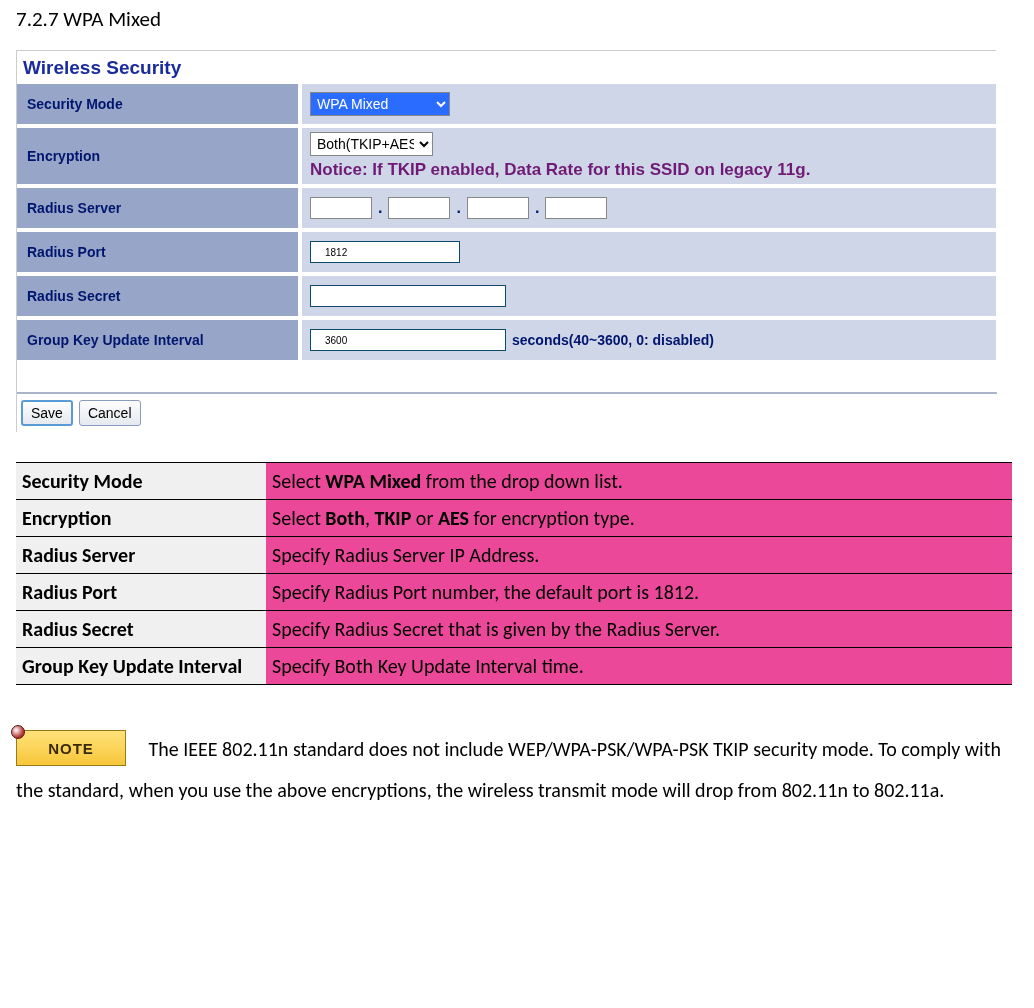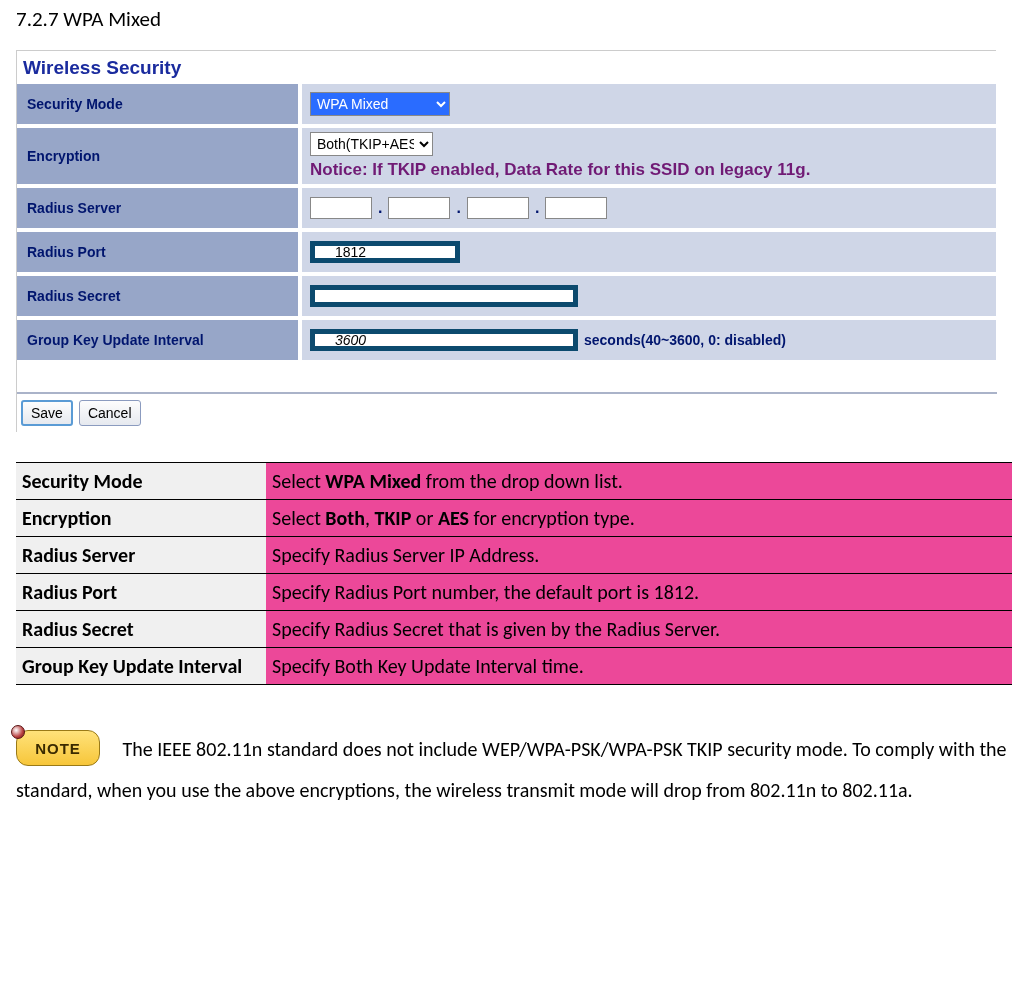--- a/index.html
+++ b/index.html
@@ -91,27 +91,27 @@
     padding:2px 4px;
   }
   .ip-dot {
     font-weight: bold;
     color: #00156e;
     font-size:16px;
     margin: 0 6px;
   }
   .text-input {
     height: 22px;
-    font-size: 14px;
-    padding: 2px 20px;
-    border: 5px solid #0c4a6e;
+    font-size: 10px;
+    padding: 2px 14px;
+    border: 1px solid #0c4a6e;
     background: #fff;
   }
   .w-150 { width:150px; }
-  .w-225 { width:268px;font-style:italic; }
+  .w-225 { width:196px; }
   .suffix {
     color: #00156e;
     font-weight: bold;
     font-size:14px;
     margin-left:6px;
   }
   .hr {
     border: none;
     border-top: 2px solid #aab3c9;
     margin: 28px 0 6px 0;
@@ -161,24 +161,24 @@
   .note-para {
     font-family: Calibri, Arial, sans-serif;
     font-size: 20px;
     line-height: 1.8;
     margin-top: 45px;
     width:996px;
   }
   .note-badge {
     display:inline-block;
     vertical-align: middle;
-    width:84px;
+    width:110px;
     height:36px;
     border:1px solid #9a7a17;
-    border-radius:12px;
+    border-radius:0;
     background: linear-gradient(#ffe27a, #f7c63a);
     position:relative;
     margin-right:18px;
     margin-bottom:6px;
   }
   .note-badge .pin {
     position:absolute;
     top:-6px; left:-6px;
     width:14px; height:14px;
     background: radial-gradient(circle at 35% 35%, #fff, #b94040 60%, #6a1a1a);

